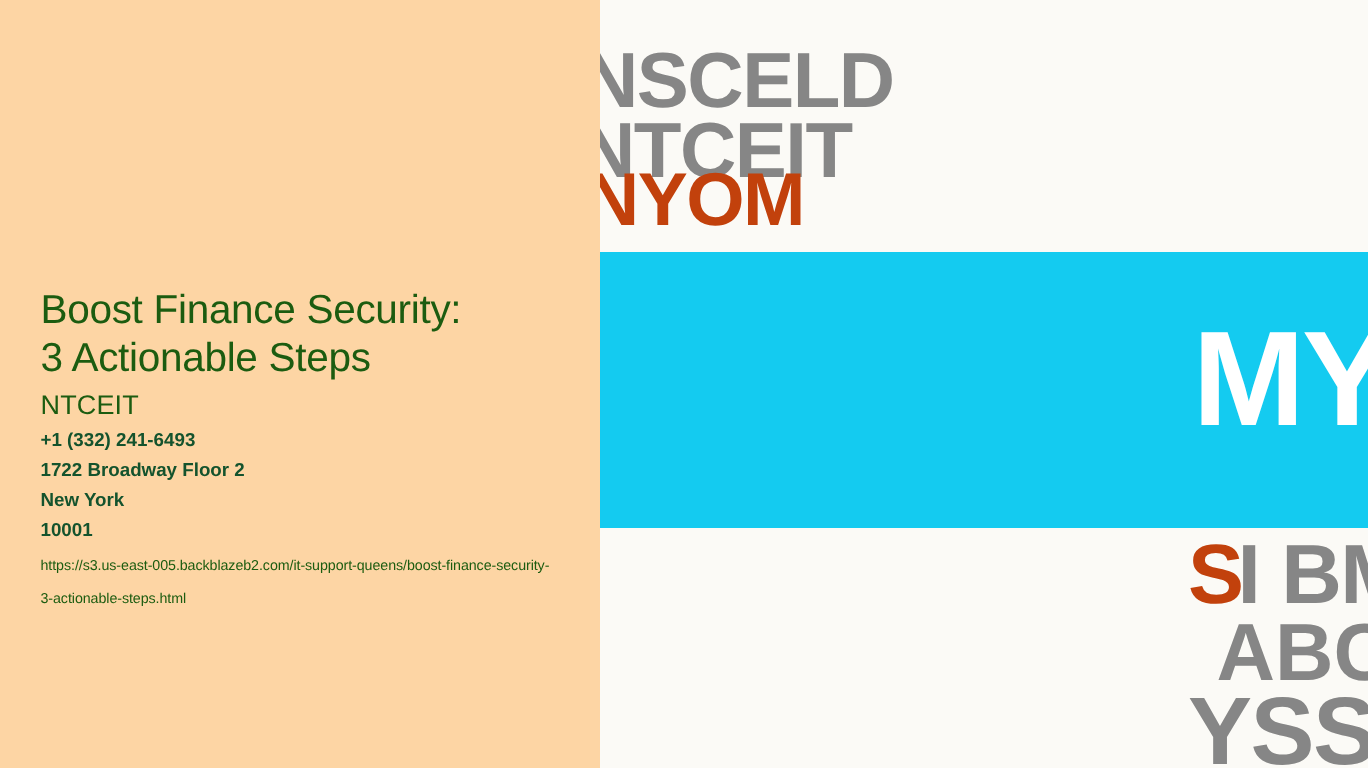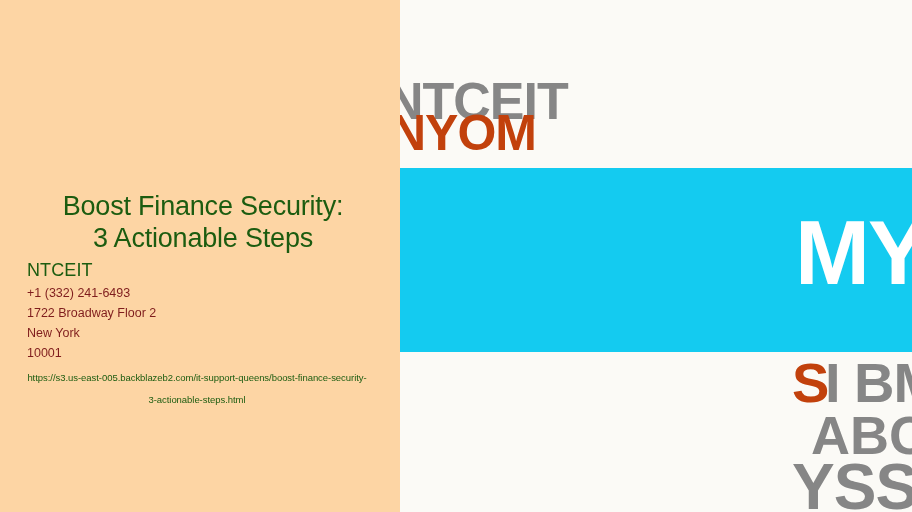--- a/index.html
+++ b/index.html
@@ -39,47 +39,45 @@
   }
   .article-title {
     color: #1c5c10;
     font-family: "Liberation Sans", sans-serif;
     font-size: 27px;
     line-height: 32px;
     font-weight: 400;
     letter-spacing: -0.2px;
     margin: 0 0 5px 0;
     white-space: pre-line;
-    text-align: center;
   }
   .brand-name {
     color: #1c5c10;
     font-size: 18px;
     line-height: 23px;
     font-weight: 400;
     letter-spacing: 0.1px;
     margin: 0 0 1px 0;
   }
   .meta-line {
-    color: #7f1d1d;
+    color: #14532d;
     font-size: 12.5px;
     line-height: 20px;
-    font-weight: 400;
+    font-weight: 700;
     margin: 0;
   }
   .url-line {
     color: #1c5c10;
     font-size: 9.5px;
     line-height: 22px;
     font-weight: 400;
     margin: 4px 0 0 0;
     width: 340px;
     word-break: break-all;
     letter-spacing: -0.05px;
-    text-align: center;
   }
 
   
   .right-panel {
     position: relative;
     width: 512px;
     height: 512px;
     flex: 0 0 512px;
     background: #fbfaf6;
     overflow: hidden;
@@ -142,20 +140,21 @@
       <div class="meta-line">10001</div>
 
       <div class="url-line">https://s3.us-east-005.backblazeb2.com/it-support-queens/boost-finance-security-3-actionable-steps.html</div>
     </div>
   </div>
 
   <div class="right-panel">
 
     <div class="cloud-band band-main"></div>
 
+    <div class="wc wc-gray w-nsceld">NSCELD</div>
     <div class="wc wc-gray w-ytoras">NTCEIT</div>
     <div class="wc wc-cyan w-nyom">NYOM</div>
 
     <div class="wc wc-white w-mys">MY'S NTCEIT</div>
 
     <div class="wc wc-cyan w-s">S</div>
     <div class="wc wc-gray w-ibmi">I BMI</div>
 
     <div class="wc wc-gray w-abc">ABC</div>
 

